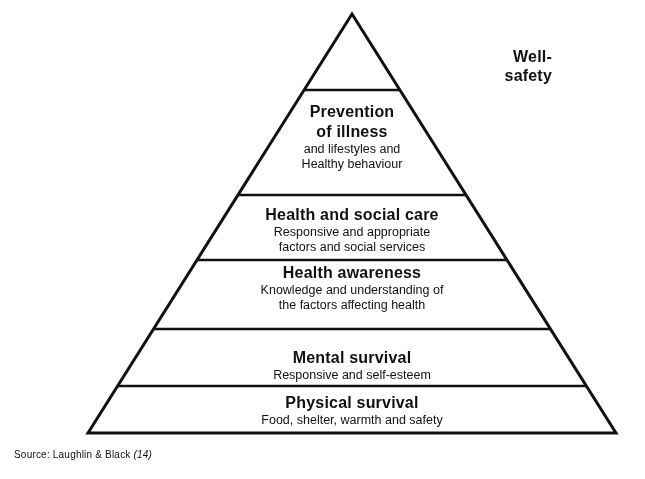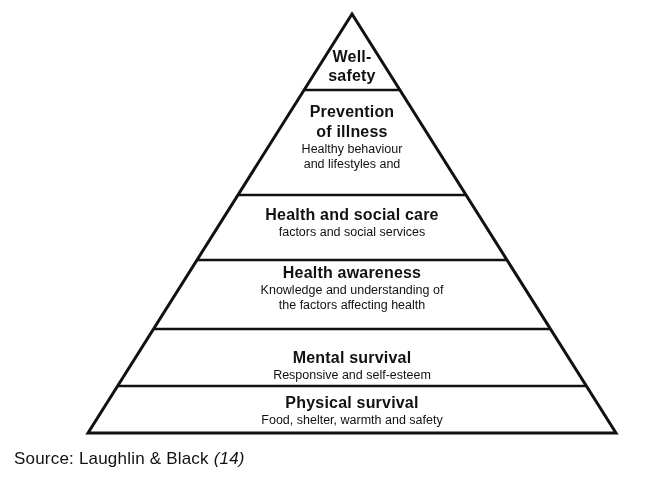--- a/index.html
+++ b/index.html
@@ -23,31 +23,31 @@
     width: 400px;
     text-align: center;
     color: #111111;
   }
   .level .title {
     font-size: 16px;
     font-weight: bold;
     line-height: 20px;
     letter-spacing: 0.2px;
   }
-  .level.apex .title { line-height: 19px; }
+  .level.apex .title { line-height: 19px; text-align: right; }
   .level .sub {
     font-size: 12.5px;
     font-weight: normal;
     line-height: 15px;
   }
   .source {
     position: absolute;
     left: 14px;
     top: 449px;
-    font-size: 17px;
+    font-size: 10px;
     color: #111111;
     letter-spacing: 0.2px;
   }
   .source em { font-style: italic; }
 </style>
 </head>
 <body>
 
 <div class="canvas">
 
@@ -61,26 +61,27 @@
   </svg>
 
   <div class="level apex" style="top:47px">
     <div class="title">Well-</div>
     <div class="title">safety</div>
   </div>
 
   <div class="level" style="top:102px">
     <div class="title">Prevention</div>
     <div class="title">of illness</div>
+    <div class="sub">and lifestyles and</div>
     <div class="sub">Healthy behaviour</div>
-    <div class="sub">and lifestyles and</div>
   </div>
 
   <div class="level" style="top:205px">
     <div class="title">Health and social care</div>
+    <div class="sub">Responsive and appropriate</div>
     <div class="sub">factors and social services</div>
   </div>
 
   <div class="level" style="top:263px">
     <div class="title">Health awareness</div>
     <div class="sub">Knowledge and understanding of</div>
     <div class="sub">the factors affecting health</div>
   </div>
 
   <div class="level" style="top:348px">

